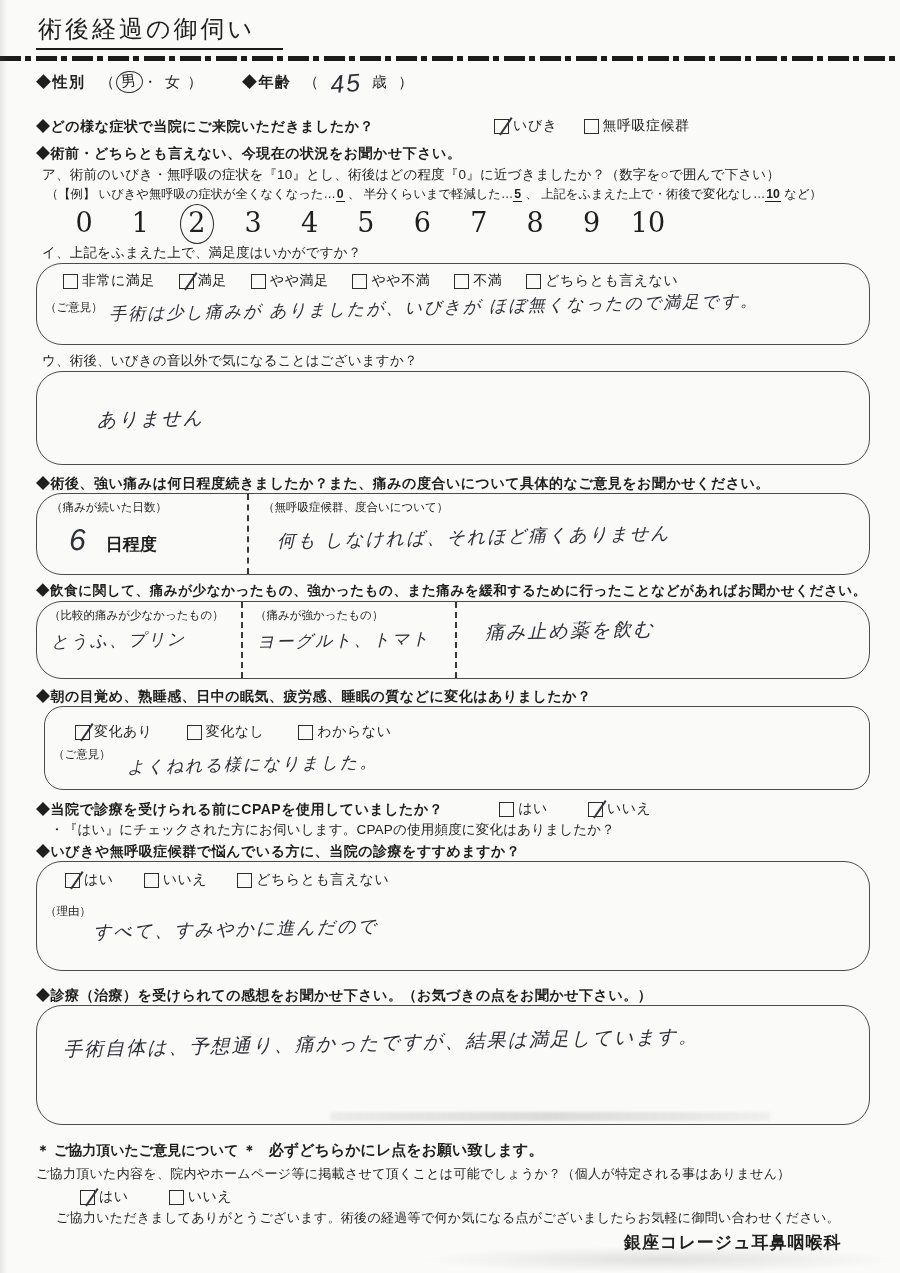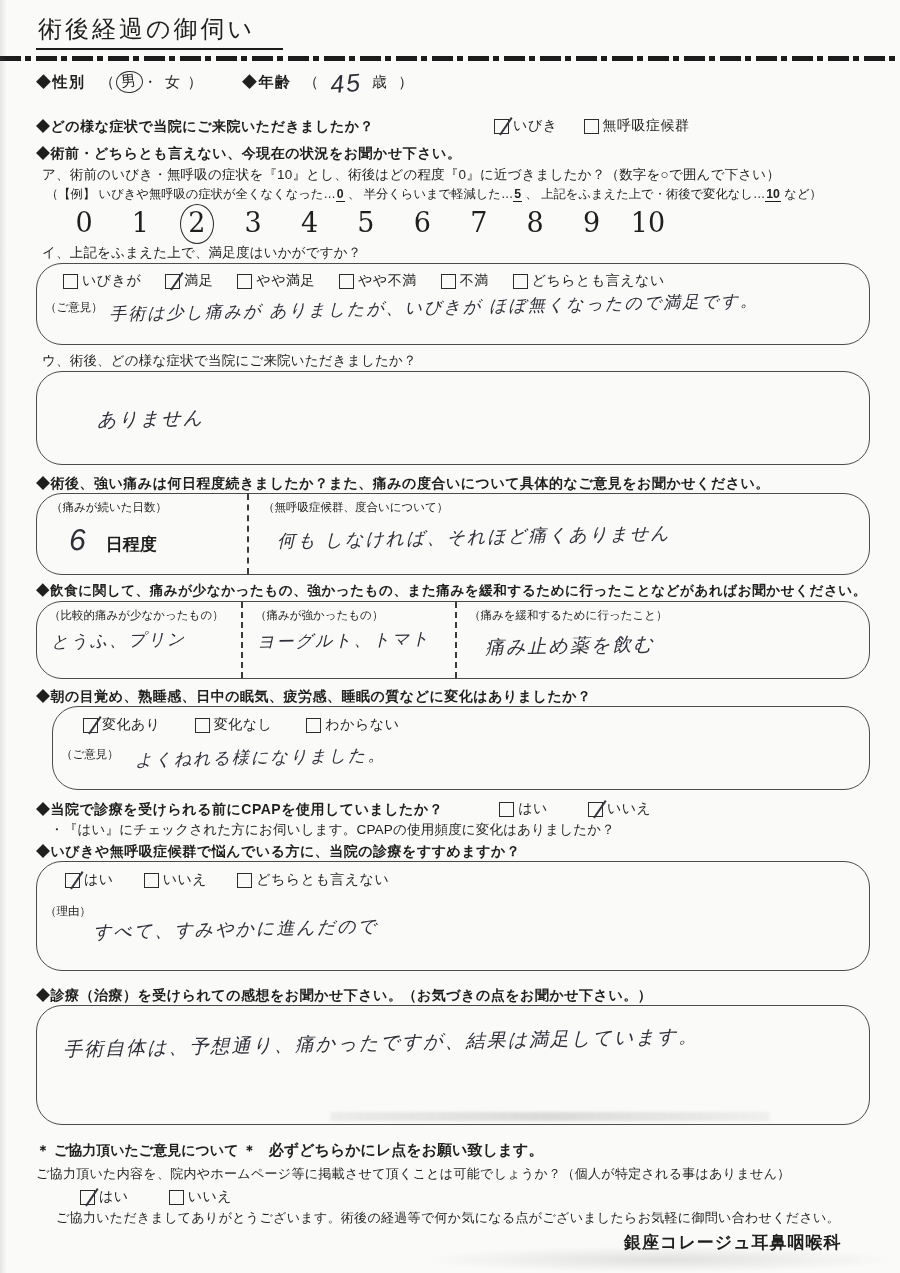--- a/index.html
+++ b/index.html
@@ -105,21 +105,21 @@
     <span class="scale-num">8</span>
     <span class="scale-num">9</span>
     <span class="scale-num">10</span>
   </div>
 
   <div class="sub" style="height:20px;">イ、上記をふまえた上で、満足度はいかがですか？</div>
   <div class="sbox" style="height:82px;margin:0 4px 6px 0;padding:8px 18px 0 26px;">
     <div class="opt-row" style="gap:24px;">
       <span class="cb">
           <span class="box"></span>
-          <span>いびきが</span>
+          <span>非常に満足</span>
         </span>
       <span class="cb checked">
           <span class="box"></span>
           <span>満足</span>
         </span>
       <span class="cb">
           <span class="box"></span>
           <span>やや満足</span>
         </span>
       <span class="cb">
@@ -134,21 +134,21 @@
           <span class="box"></span>
           <span>どちらとも言えない</span>
         </span>
     </div>
     <div style="margin-top:6px;">
       <span class="tiny-label" style="position:absolute;left:8px;top:36px;">（ご意見）</span>
       <span class="hand" style="font-size:17px;margin-left:46px;">手術は少し痛みが ありましたが、いびきが ほぼ無くなったので満足です。</span>
     </div>
   </div>
 
-  <div class="sub" style="height:20px;">ウ、術後、どの様な症状で当院にご来院いただきましたか？</div>
+  <div class="sub" style="height:20px;">ウ、術後、いびきの音以外で気になることはございますか？</div>
   <div class="sbox" style="height:94px;margin:0 4px 8px 0;">
     <span class="hand" style="font-size:19px;position:absolute;left:60px;top:34px;">ありません</span>
   </div>
 
   <div class="q" style="height:20px;">◆術後、強い痛みは何日程度続きましたか？また、痛みの度合いについて具体的なご意見をお聞かせください。</div>
   <div class="sbox split" style="height:82px;margin:0 4px 6px 0;">
     <div class="dash-r" style="width:212px;padding:6px 0 0 14px;box-sizing:border-box;">
       <div class="tiny-label">（痛みが続いた日数）</div>
       <div style="margin-top:8px;display:flex;align-items:baseline;">
         <span class="hand" style="font-size:30px;margin-left:18px;">6</span>
@@ -165,27 +165,26 @@
   <div class="sbox split" style="height:78px;margin:0 4px 7px 0;">
     <div class="dash-r" style="width:206px;padding:6px 0 0 12px;box-sizing:border-box;">
       <div class="tiny-label">（比較的痛みが少なかったもの）</div>
       <div class="hand" style="font-size:17px;margin:6px 0 0 2px;">とうふ、プリン</div>
     </div>
     <div class="dash-r" style="width:214px;padding:6px 0 0 12px;box-sizing:border-box;">
       <div class="tiny-label">（痛みが強かったもの）</div>
       <div class="hand" style="font-size:17px;margin:6px 0 0 2px;">ヨーグルト、トマト</div>
     </div>
     <div style="flex:1;padding:6px 0 0 12px;">
-      <div class="tiny-label">（痛みを緩和するために行ったこと）</div>
       <div class="hand" style="font-size:19px;margin:10px 0 0 16px;">痛み止め薬を飲む</div>
     </div>
   </div>
 
   <div class="q" style="height:20px;">◆朝の目覚め、熟睡感、日中の眠気、疲労感、睡眠の質などに変化はありましたか？</div>
-  <div class="sbox" style="height:84px;margin:0 4px 8px 16px;padding:9px 18px 0 30px;">
+  <div class="sbox" style="height:84px;margin:0 4px 8px 8px;padding:16px 18px 0 30px;border-radius:19px;">
     <div class="opt-row" style="gap:34px;">
       <span class="cb checked">
           <span class="box"></span>
           <span>変化あり</span>
         </span>
       <span class="cb">
           <span class="box"></span>
           <span>変化なし</span>
         </span>
       <span class="cb">

